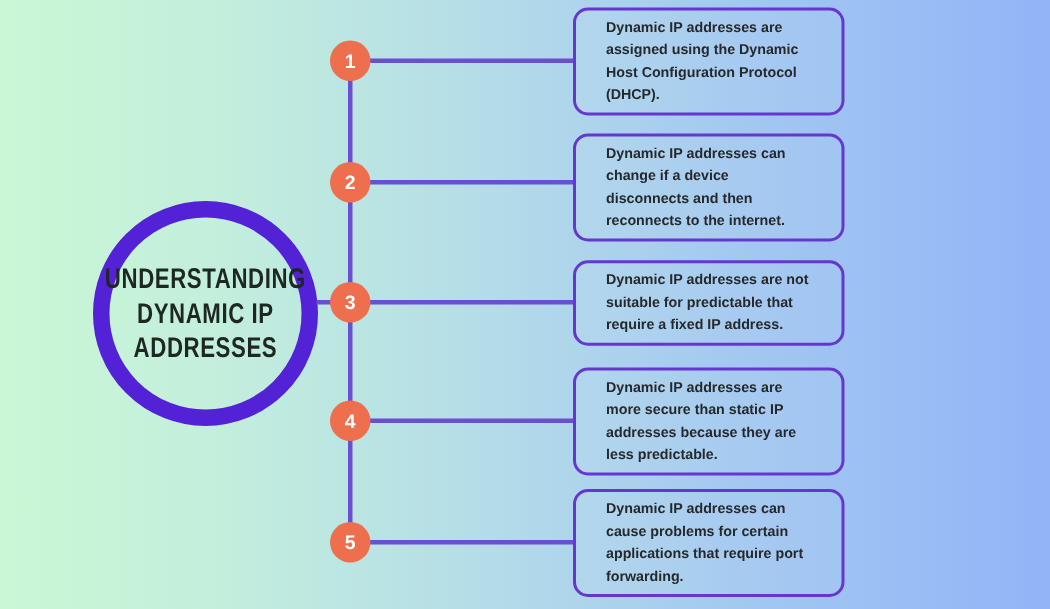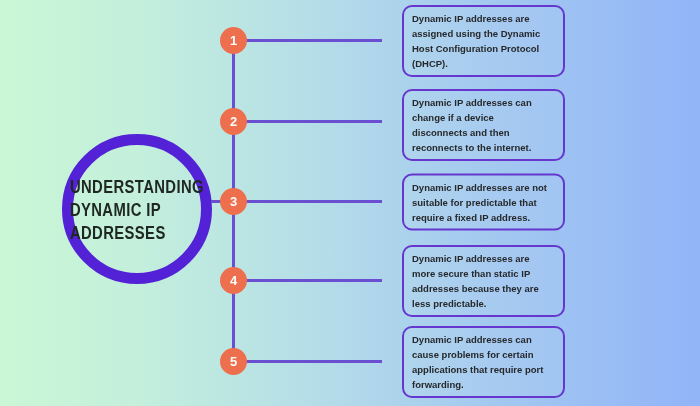--- a/index.html
+++ b/index.html
@@ -10,21 +10,21 @@
     font-family:"Liberation Sans", sans-serif;
     background:linear-gradient(90deg,#caf7d5 0%,#c3efdc 20%,#b5dde8 45%,#a3c9f0 70%,#92b4f8 100%);
   }
   
   .title-circle{
     position:absolute;left:62px;top:134px;
     width:128px;height:128px;
     border:11px solid #5322d6;
     border-radius:50%;
     display:flex;align-items:center;justify-content:center;
-    text-align:left;
+    text-align:center;
   }
   .title-text{
     font-weight:bold;
     font-size:19px;line-height:23px;
     color:#1e2722;
     white-space:pre-line;
     transform:scaleX(0.78);
     transform-origin:center center;
     letter-spacing:0.5px;
   }
@@ -36,24 +36,24 @@
   
   .badge{
     position:absolute;left:220px;
     width:27px;height:27px;border-radius:50%;
     background:#ee6f4d;
     color:#fdfdfd;font-weight:bold;font-size:13px;
     display:flex;align-items:center;justify-content:center;
   }
   
   .note-box{
-    position:absolute;left:402px;width:163px;
+    position:absolute;left:382px;width:181px;
     box-sizing:border-box;
     border:2px solid #6637cf;border-radius:10px;
-    padding:4px 8px;
+    padding:4px 20px;
     transform:translateY(-50%);
     background:rgba(255,255,255,0.05);
   }
   .note-text{
     font-weight:bold;font-size:9.5px;line-height:15px;
     color:#26282b;
     white-space:pre;
   }
 </style>
 </head>

